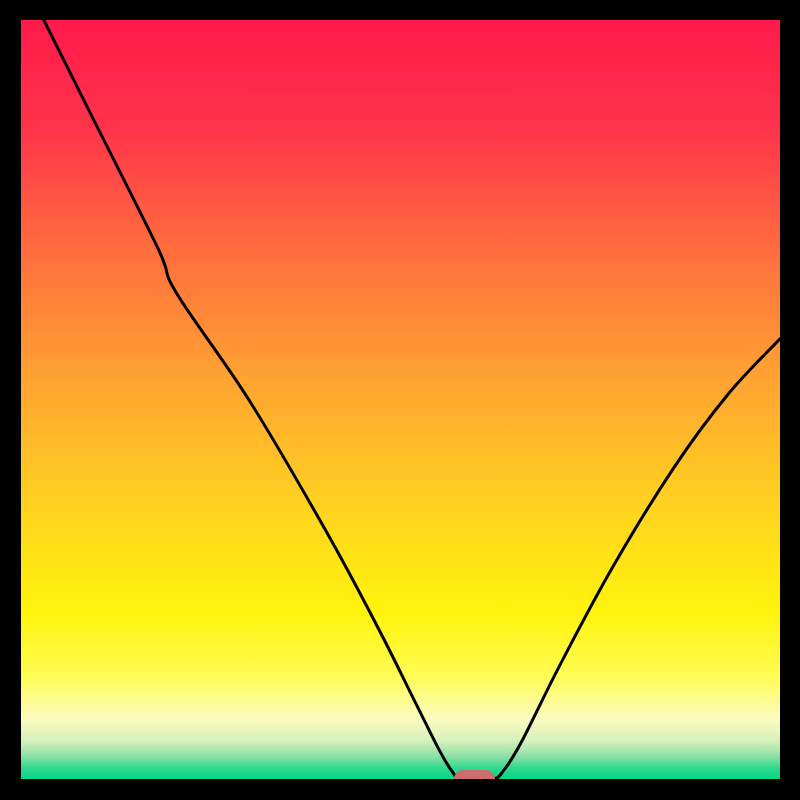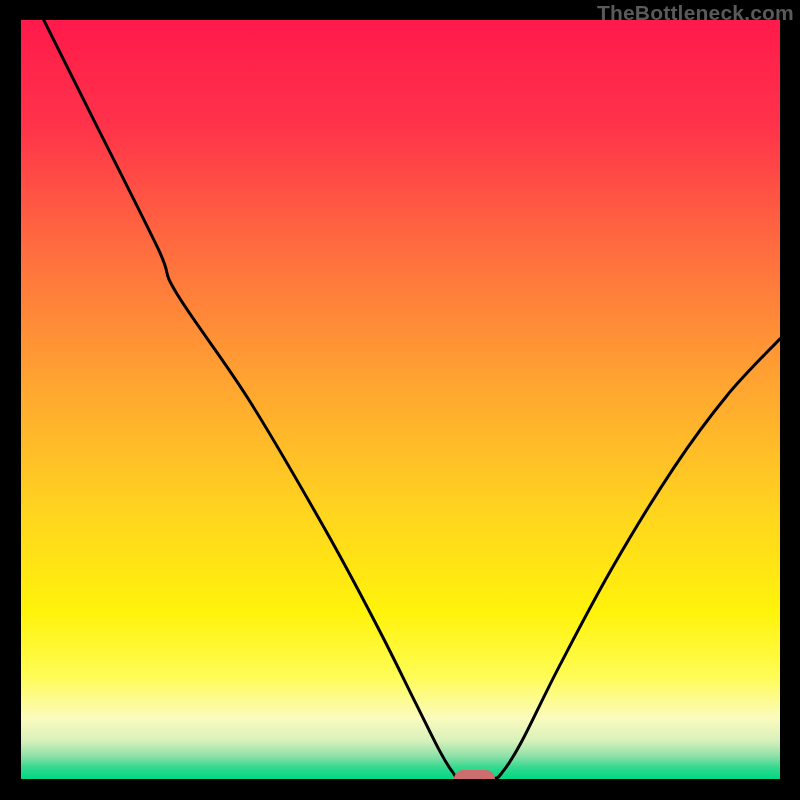--- a/index.html
+++ b/index.html
@@ -76,14 +76,13 @@
       <rect x="0" y="0" width="759" height="759" fill="url(#bg)"></rect>
     </svg>
 
     <svg class="curve" width="759" height="759" viewBox="0 0 759 759" preserveAspectRatio="none">
       <path id="curve-path" d="M 22.77 0.00 C 30.97 16.39, 47.82 50.09, 68.31 91.08 C 88.80 132.07, 120.91 194.91, 136.62 227.70 C 152.33 260.49, 139.20 245.92, 155.59 273.24 C 171.99 300.56, 201.06 337.15, 227.70 379.50 C 254.34 421.85, 280.37 467.54, 303.60 508.53 C 326.83 549.52, 340.34 575.78, 356.73 607.20 C 373.12 638.62, 383.75 661.24, 394.68 683.10 C 405.61 704.96, 410.89 716.34, 417.45 728.64 C 424.01 740.94, 427.01 745.95, 431.11 751.41 C 435.21 756.87, 433.12 757.63, 440.22 759.00 C 447.32 760.37, 463.07 760.37, 470.58 759.00 C 478.09 757.63, 476.50 758.24, 481.97 751.41 C 487.43 744.58, 490.69 740.18, 500.94 721.05 C 511.19 701.92, 522.50 676.57, 538.89 645.15 C 555.28 613.73, 571.53 582.00, 592.02 546.48 C 612.51 510.96, 632.25 478.55, 652.74 447.81 C 673.23 417.07, 686.74 398.93, 705.87 375.70 C 725.00 352.48, 749.44 329.03, 759.00 318.78" fill="none" stroke="#000000" stroke-width="3" stroke-linecap="round" stroke-linejoin="round"></path>
     </svg>
 
     <div id="marker" class="marker" style="left: 432.63px; width: 41.745px; top: 750px; height: 18px; background: rgb(206, 109, 109);"></div>
   </div>
 
-  <div class="attribution">TheBottleneck.com</div>
 </div>
 
 </body></html>

